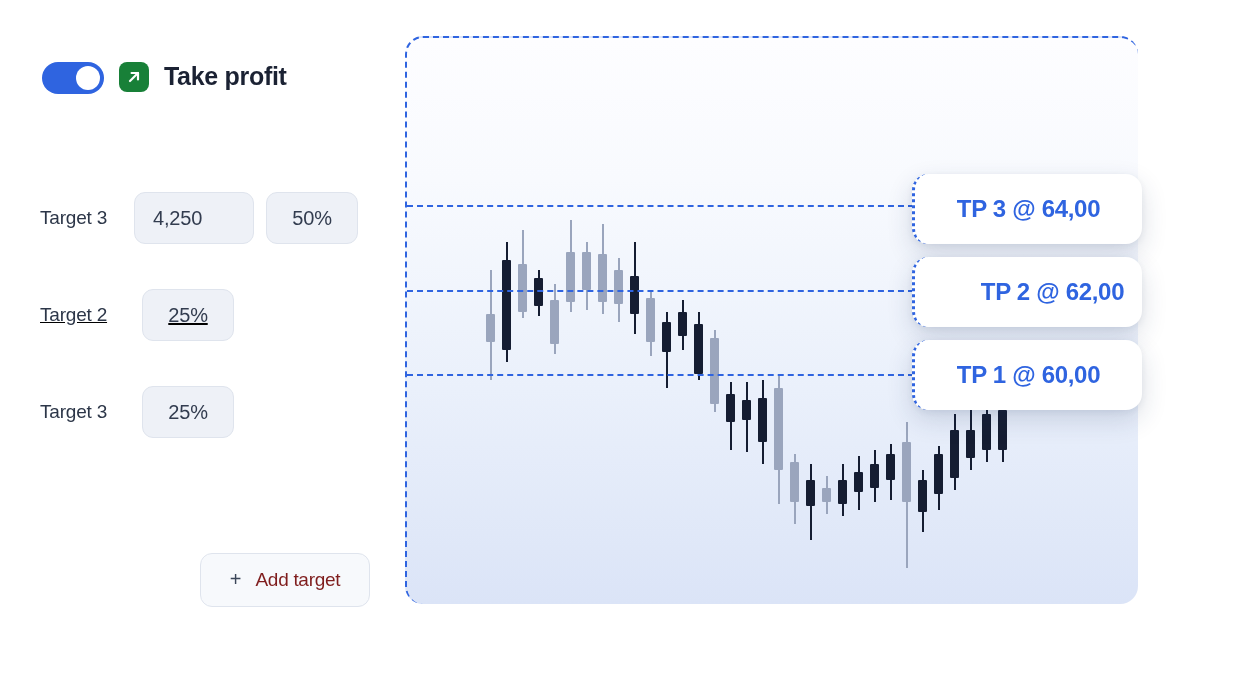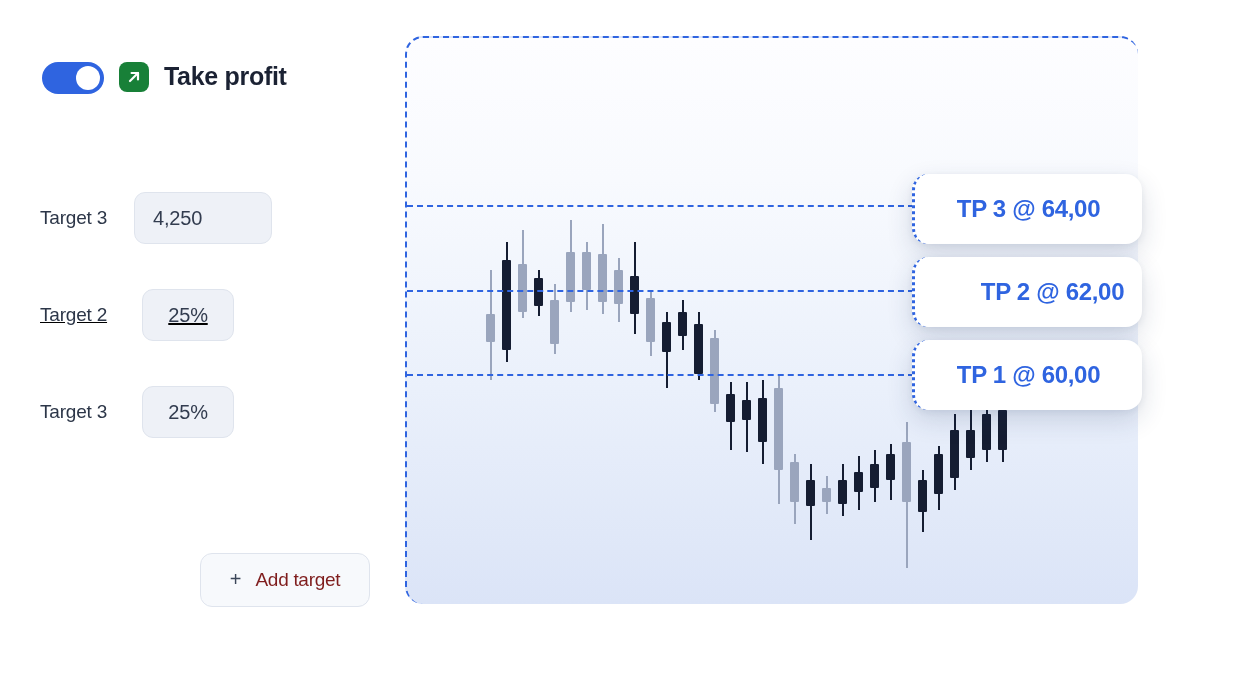--- a/index.html
+++ b/index.html
@@ -106,21 +106,21 @@
     border: 1px solid #dfe4ed;
     border-radius: 11px;
     display: flex;
     align-items: center;
     box-sizing: border-box;
     font-size: 20px;
     color: #323c4f;
     letter-spacing: -0.2px;
   }
   .field.price {
-    width: 138px;
+    width: 120px;
     padding-left: 18px;
     margin-left: 4px;
   }
   .field.pct {
     width: 92px;
     justify-content: center;
     margin-left: 12px;
   }
 
   .add-target-btn {
@@ -229,20 +229,21 @@
           <path d="M5 13 L13 5" stroke="#ffffff" stroke-width="2.2" stroke-linecap="round"></path>
           <path d="M6.6 5 L13 5 L13 11.4" stroke="#ffffff" stroke-width="2.2" stroke-linecap="round" stroke-linejoin="round" fill="none"></path>
         </svg>
       </div>
       <div class="tp-title">Take profit</div>
     </div>
 
     <div class="target-row r0">
       <div class="target-label">Target 3</div>
       <div class="field price">4,250</div>
+      <div class="field pct">50%</div>
     </div>
 
     <div class="target-row r1">
       <div class="target-label">Target 2</div>
       <div class="field pct">25%</div>
     </div>
 
     <div class="target-row r2">
       <div class="target-label">Target 3</div>
       <div class="field pct">25%</div>

